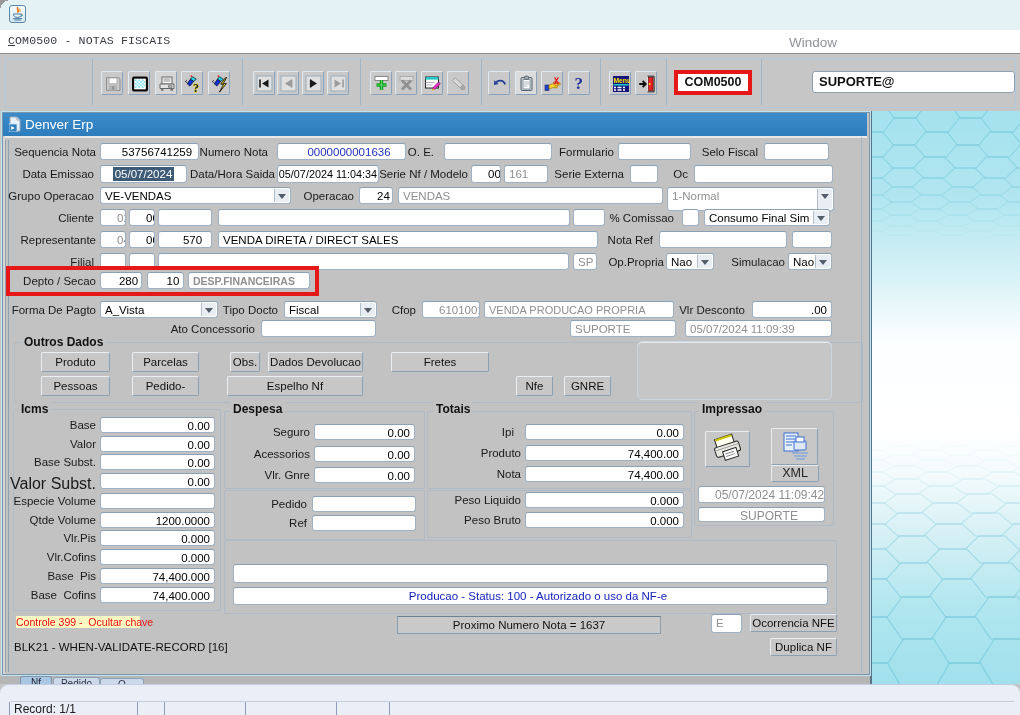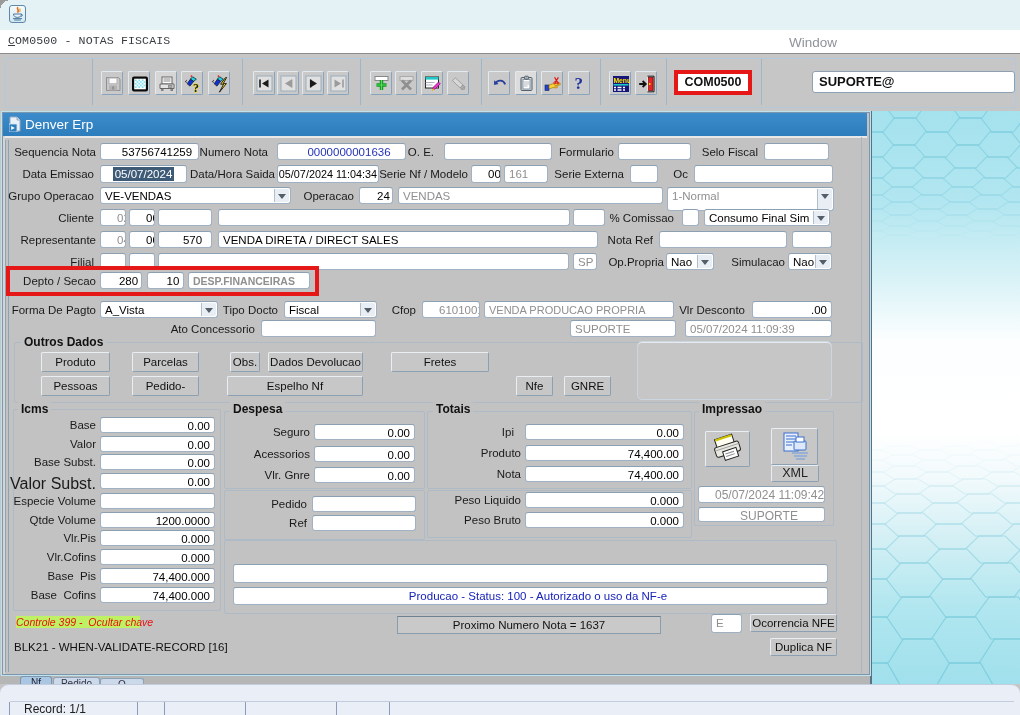--- a/index.html
+++ b/index.html
@@ -448,30 +448,30 @@
 <rect x="16" y="10" width="12" height="9" rx="1" fill="#dde8fa" stroke="#3a6ecc"></rect>
 <rect x="18" y="6" width="8" height="5" fill="#fff" stroke="#3a6ecc"></rect>
 <path d="M14 22 h16 M16 25 h13 M18 28 h9" stroke="#6a9ae0" stroke-width="1.2"></path>
 </svg></div>
 <div class="btn" style="left:771px;top:465px;width:48px;height:17px;line-height:15px;font-size:12.5px;color:#222;">XML</div>
 <div class="in gray ctr" style="left:698px;top:486px;width:127px;height:17px;font-size:12px;">05/07/2024 11:09:42</div>
 <div class="in gray ctr" style="left:698px;top:507px;width:127px;height:15px;font-size:12px;">SUPORTE</div>
 <div class="grp" style="left:224px;top:540px;width:611px;height:72px;"></div>
 <div class="in " style="left:233px;top:564px;width:595px;height:19px;font-size:11.5px;"></div>
 <div class="in ctr" style="left:233px;top:587px;width:595px;height:18px;font-size:11.5px;"><span style="color:#1722bb;">Producao - Status: 100 - Autorizado o uso da NF-e</span></div>
-<div class="abs" style="left:16px;top:616px;width:124px;height:12px;background:#bef264;font-size:10.5px;line-height:12px;color:#e81010;white-space:nowrap;font-style:italic;">Controle 399 -&nbsp; Ocultar chave</div>
+<div class="abs" style="left:16px;top:616px;width:124px;height:12px;background:#fef9c3;font-size:10.5px;line-height:12px;color:#e81010;white-space:nowrap;">Controle 399 -&nbsp; Ocultar chave</div>
 <div class="abs" style="left:397px;top:616px;width:264px;height:18px;box-sizing:border-box;border:1px solid #8a9dac;border-top-color:#6c8292;background:#c9c9c9;font-size:11.5px;text-align:center;line-height:17px;color:#111;">Proximo Numero Nota = 1637</div>
 <div class="in gray" style="left:711px;top:614px;width:31px;height:19px;font-size:11.5px;">E</div>
 <div class="btn" style="left:750px;top:614px;width:87px;height:18px;line-height:16px;">Ocorrencia NFE</div>
 <div class="btn" style="left:770px;top:638px;width:67px;height:18px;line-height:16px;">Duplica NF</div>
 <div class="abs" style="left:14px;top:641px;font-size:11.5px;color:#111;">BLK21 - WHEN-VALIDATE-RECORD [16]</div>
 <div class="abs" style="left:20px;top:676px;width:30px;height:8px;background:#a9c7e3;border:1px solid #7e95ac;border-bottom:none;border-radius:3px 3px 0 0;font-size:10px;line-height:11px;overflow:hidden;text-align:center;color:#223;">Nf</div>
 <div class="abs" style="left:53px;top:677px;width:45px;height:7px;background:#ccd9ea;border:1px solid #8ea2b6;border-bottom:none;border-radius:3px 3px 0 0;font-size:10px;line-height:11px;overflow:hidden;text-align:center;color:#334;">Pedido</div>
 <div class="abs" style="left:100px;top:678px;width:42px;height:6px;background:#ccd9ea;border:1px solid #8ea2b6;border-bottom:none;border-radius:3px 3px 0 0;font-size:10px;line-height:11px;overflow:hidden;text-align:center;color:#334;">O</div>
 <div class="abs" style="left:0;top:684px;width:1020px;height:31px;background:#eaeef7;border-radius:9px 9px 0 0;border-top:1px solid #c3cdde;"></div>
 <div class="abs" style="left:10px;top:701px;width:1004px;height:1px;background:#c3cdde;"></div>
-<div class="abs" style="left:24px;top:702px;font-size:12px;color:#202020;">Record: 1/1</div>
+<div class="abs" style="left:14px;top:702px;font-size:12px;color:#202020;">Record: 1/1</div>
 <div class="tick" style="left:137px;top:702px;height:13px;"></div>
 <div class="tick" style="left:164px;top:702px;height:13px;"></div>
 <div class="tick" style="left:245px;top:702px;height:13px;"></div>
 <div class="tick" style="left:336px;top:702px;height:13px;"></div>
 <div class="tick" style="left:389px;top:702px;height:13px;"></div>
 <div class="abs" style="left:9px;top:702px;width:1px;height:13px;background:#8e9ab8;"></div>
 </div>
 </body></html>

